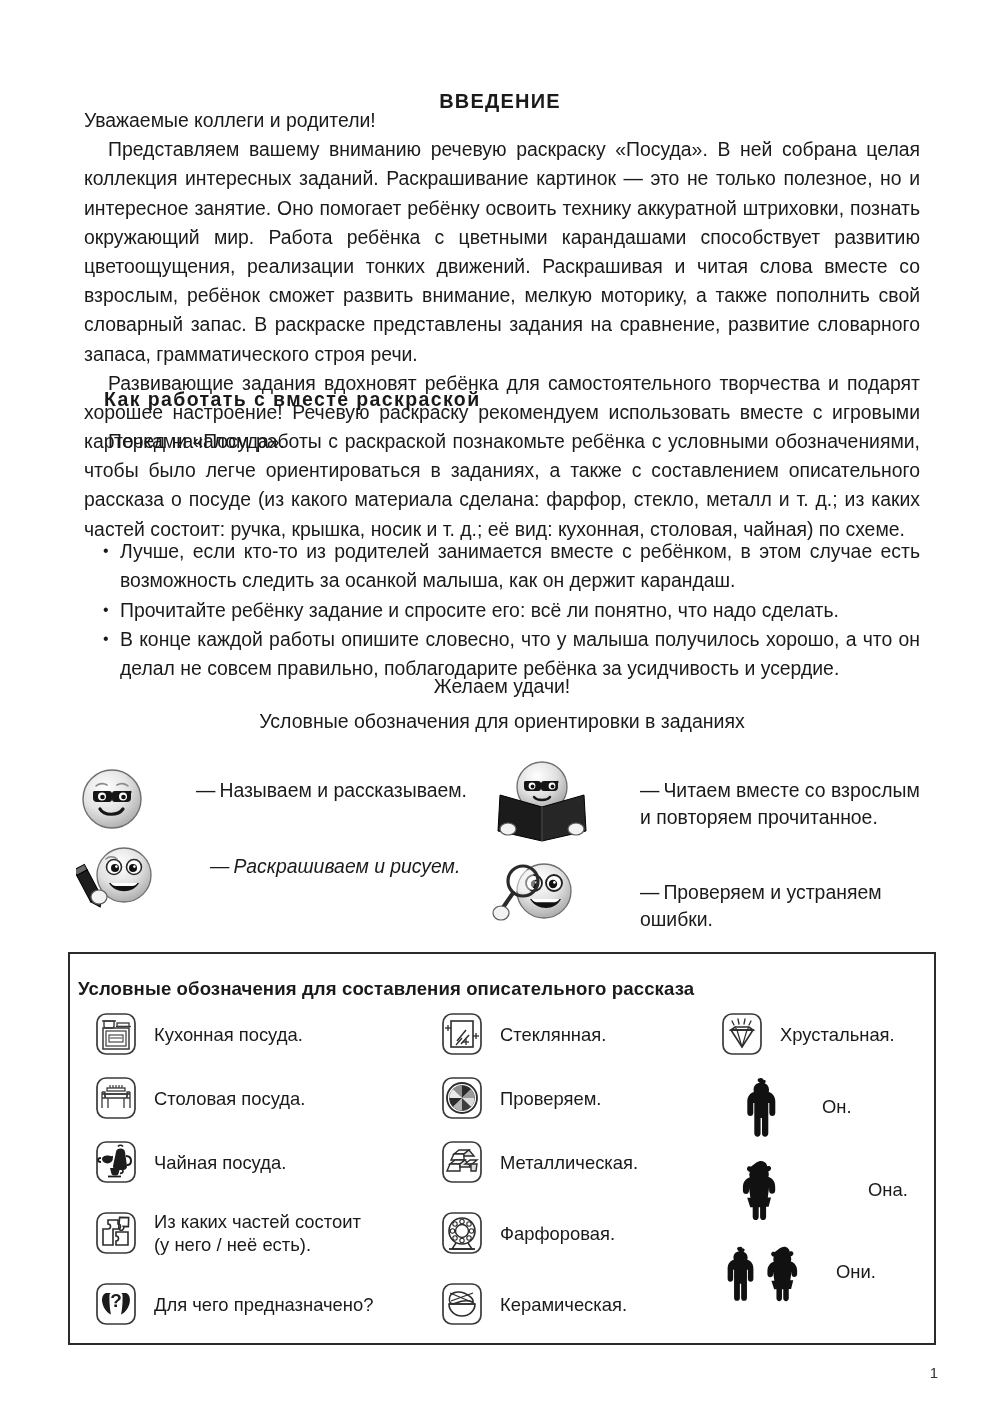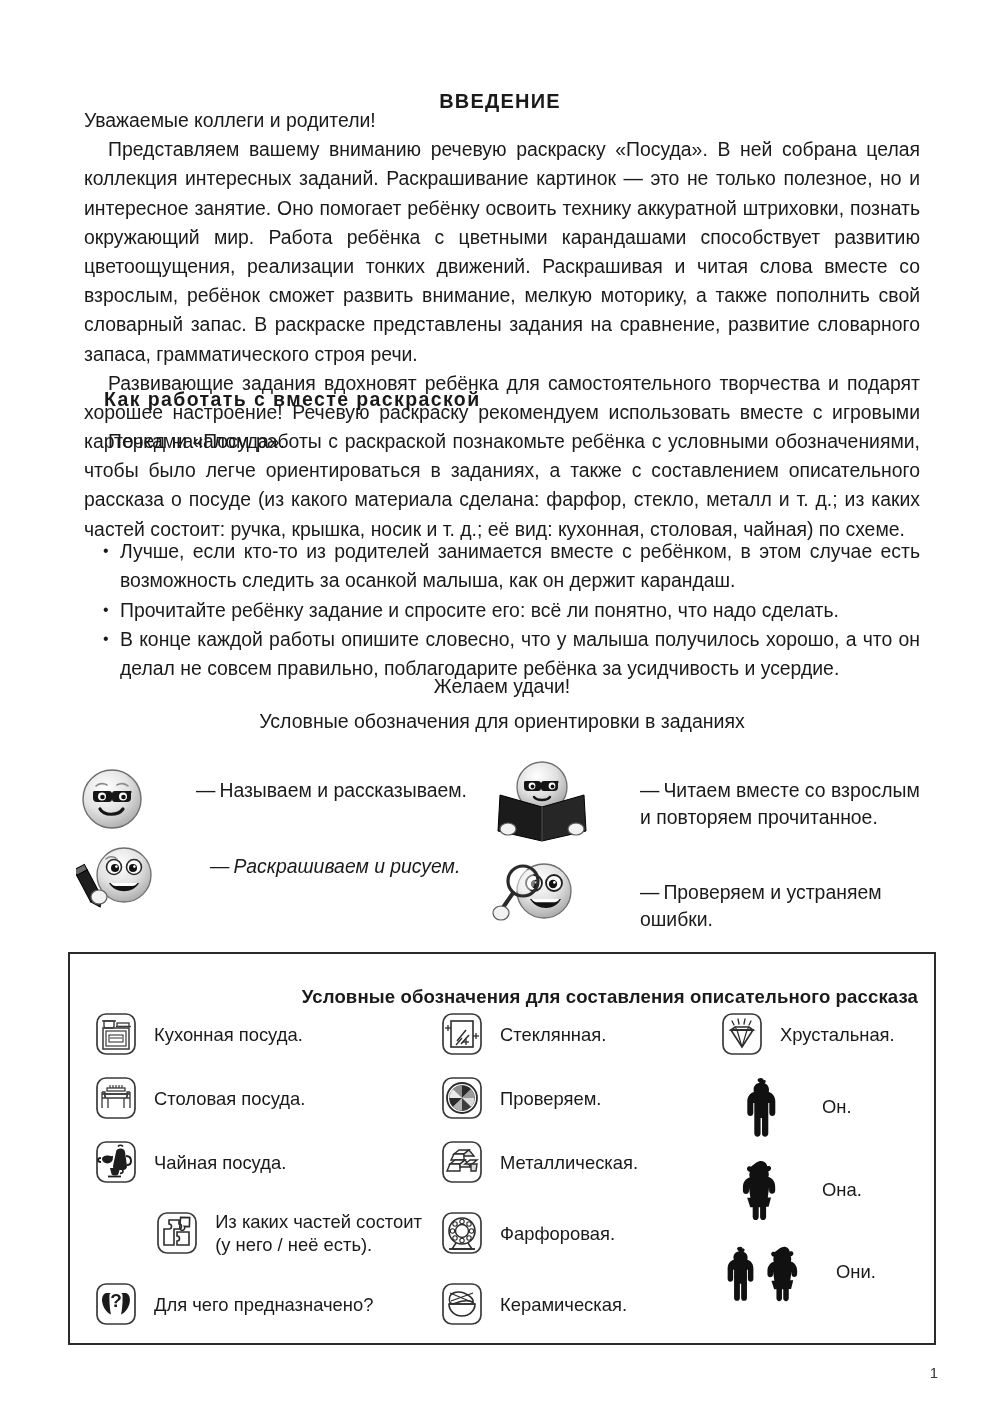--- a/index.html
+++ b/index.html
@@ -106,24 +106,24 @@
   .dash{display:inline-block;padding-right:4px;}
   
   .box{
     position:absolute;
     left:68px;top:952px;
     width:868px;height:393px;
     border:2px solid #2b2b2b;
     box-sizing:border-box;
   }
   .box-title{
-    text-align:right;
+    text-align:left;
     font-size:18.6px;
     font-weight:bold;
-    margin:16px;
+    margin:8px;
     padding-top:16px;
     letter-spacing:0.1px;
   }
   .grid{
     position:absolute;
     left:0;top:48px;
     width:100%;
     height:340px;
   }
   .col{
@@ -388,21 +388,21 @@
               <path d="M10 21c0-2.2 2.4-3.6 5.4-3.6s5.4 1.4 5.4 3.6-2.4 4.4-5.4 4.4S10 23.2 10 21z" fill="#1d1d1d"></path>
               <path d="M9 20c-2 0-3 1-3 2s1.3 2 3 2" fill="none" stroke="#1d1d1d" stroke-width="1.8"></path>
               <path d="M18 30h10l-1.4 5.5c-.3 1.2-1.4 2-2.6 2h-2c-1.2 0-2.3-.8-2.6-2z" fill="#1d1d1d"></path>
               <path d="M28 31c2 0 3 1 3 2.2s-1.2 2.2-3 2.2" fill="none" stroke="#1d1d1d" stroke-width="1.6"></path>
               <line x1="16" y1="38.5" x2="29" y2="38.5" stroke="#1d1d1d" stroke-width="1.8"></line>
             </svg>
           </div>
           <div class="row-label">Чайная посуда.</div>
         </div>
 
-        <div class="row" style="height:78px;justify-content:flex-end;">
+        <div class="row" style="height:78px;">
           <div class="ico-box">
             <svg width="48" height="48" viewBox="0 0 48 48">
               <rect x="5" y="4" width="38" height="40" rx="9" fill="none" stroke="#3a3a3a" stroke-width="1.7"></rect>
               <path d="M11 20h5a2.5 2.5 0 0 0 0-5v-4h10v4a2.5 2.5 0 0 1 0 5h-5v16H11z" fill="none" stroke="#2c2c2c" stroke-width="1.6"></path>
               <path d="M24 23h12v13H24v-4a2.5 2.5 0 0 0 0-5z" fill="none" stroke="#2c2c2c" stroke-width="1.6"></path>
               <path d="M27 9l9-1 1 9-5 .5a2.5 2.5 0 1 1-4.4 2z" fill="none" stroke="#2c2c2c" stroke-width="1.6" transform="rotate(8 32 13)"></path>
             </svg>
           </div>
           <div class="row-label">Из каких частей состоит
 (у него / неё есть).</div>
@@ -542,21 +542,21 @@
 
         <div class="person-row" style="height:82px;">
           <div class="person-ico">
             <svg width="44" height="62" viewBox="0 0 44 62">
               <path d="M22 2c1.5 0 2.4 1 2.8 2.2.6-.5 1.5-.4 1.8.5.4 1.1-.1 2-1 2.6 2.9 1.1 4.4 3.6 4.4 6.4 0 .9-.1 1.6-.3 2.2 4.1 1.3 6.6 4.6 6.6 9.6v11.2c0 2-1.3 3.3-3 3.3s-3-1.3-3-3.3V27h-1v30.5c0 2-1.5 3.2-3.2 3.2s-3.1-1.3-3.1-3.2V42h-1.4v15.5c0 1.9-1.4 3.2-3.1 3.2s-3.2-1.2-3.2-3.2V27h-1v9.7c0 2-1.3 3.3-3 3.3s-3-1.3-3-3.3V25.5c0-5 2.5-8.3 6.6-9.6-.2-.6-.3-1.3-.3-2.2 0-3.6 2.5-6.6 6.4-6.9C19.4 6 18.6 5 18.6 4 18.6 2.8 20 2 22 2z" fill="#111111"></path>
             </svg>
           </div>
           <div class="person-label">Он.</div>
         </div>
 
-        <div class="person-row" style="height:84px;">
+        <div class="person-row" style="height:84px;gap:46px;">
           <div class="person-ico">
             <svg width="48" height="62" viewBox="0 0 48 62">
               <path d="M24 2c3.3 0 5.8 2.4 6.2 5.3 1.6-.9 3.3-.3 3.8 1.2.6 1.8-.8 3.5-2.8 4 .4.8.6 1.7.6 2.7 0 1-.2 1.9-.5 2.6 4.3 1.4 6.9 5 6.9 10.2v3.4c0 2-1.4 3.3-3.1 3.3s-3-1.3-3-3.3v-2.8l-1.3 9.8h3.2l-2.4 9.4h-2.5V58c0 1.9-1.4 3.1-3 3.1s-3-1.2-3-3.1v-9.8h-1.4V58c0 1.9-1.4 3.1-3 3.1s-3-1.2-3-3.1V48.2h-2.5L10.2 38.8h3.2L12 29v2.8c0 2-1.3 3.3-3 3.3s-3.1-1.3-3.1-3.3v-3.4c0-5.2 2.6-8.8 6.9-10.2-.3-.7-.5-1.6-.5-2.6 0-1 .2-1.9.6-2.7-2-.5-3.4-2.2-2.8-4 .5-1.5 2.2-2.1 3.8-1.2C18.2 4.4 20.7 2 24 2z" fill="#111111"></path>
             </svg>
           </div>
           <div class="person-label">Она.</div>
         </div>
 
         <div class="person-row" style="height:80px;">
           <div class="person-ico" style="width:100px;">

